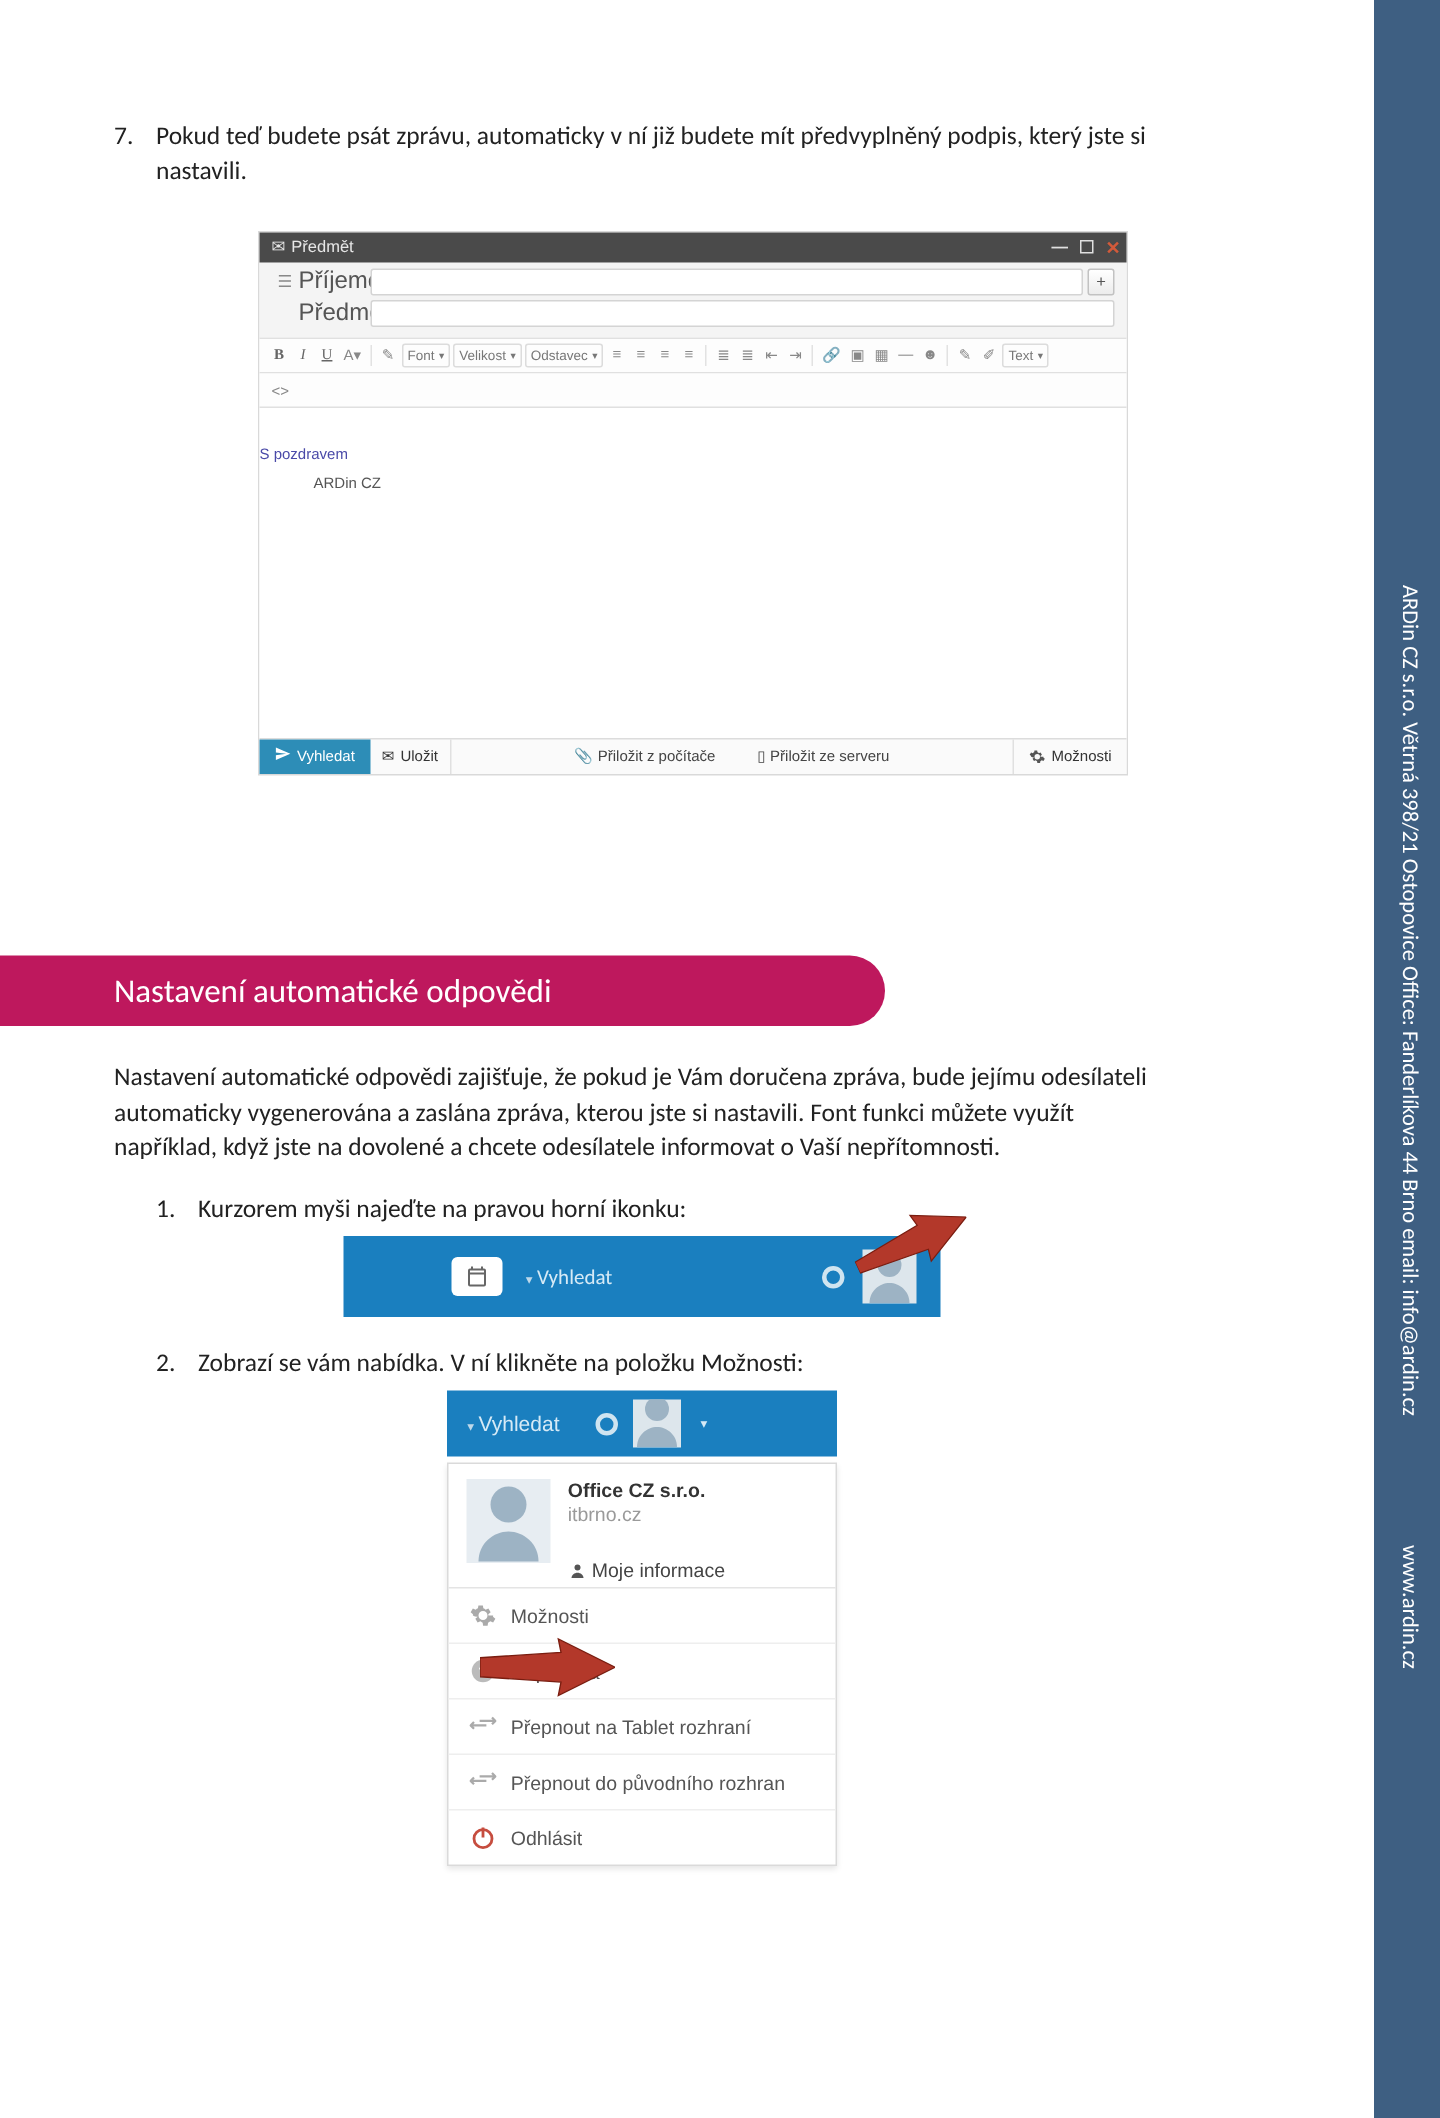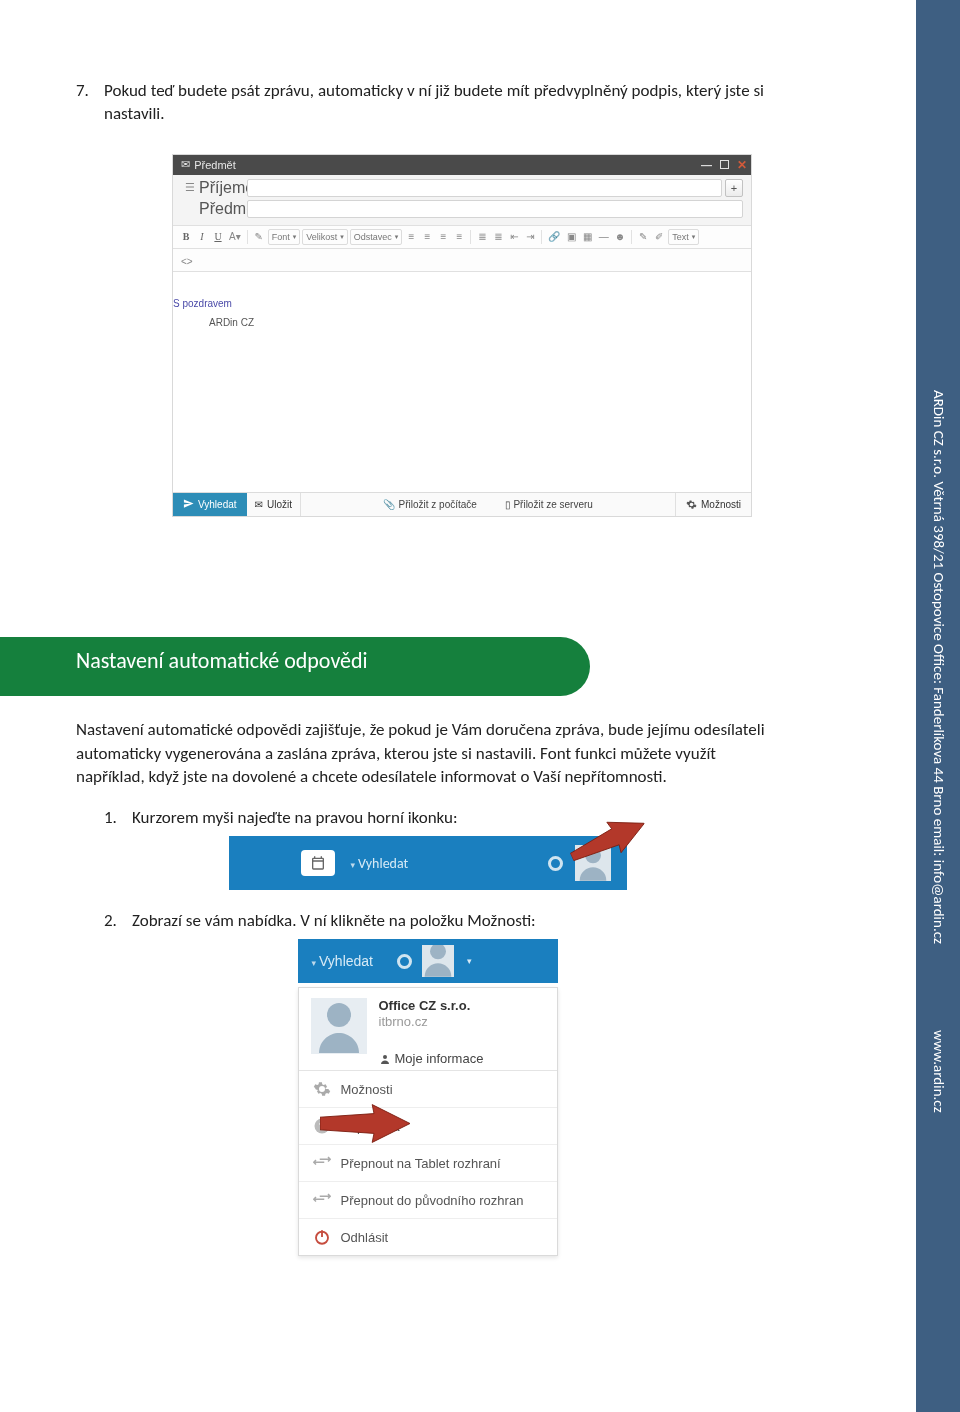--- a/index.html
+++ b/index.html
@@ -192,24 +192,24 @@
   .gear svg { width: 100%; height: 100%; }
 
   
   .heading-band {
     margin-top: 120px;
     margin-left: -76px;
     margin-bottom: 22px;
     position: relative;
   }
   .heading-inner {
-    background: #15803d;
+    background: #be185d;
     color: #fff;
     font-size: 22px;
-    padding: 10px 20px 22px 76px;
+    padding: 10px 20px 10px 76px;
     width: 590px;
     border-radius: 0 30px 30px 0;
   }
 
   .paratext { font-size: 17px; line-height: 1.4; margin-bottom: 18px; }
 
   .numlist { margin: 0; padding: 0; list-style: none; }
   .numlist li { display: flex; font-size: 17px; margin-bottom: 8px; }
   .numlist .nn { width: 28px; margin-left: 28px; }
   .numlist .nt { flex: 1; }

